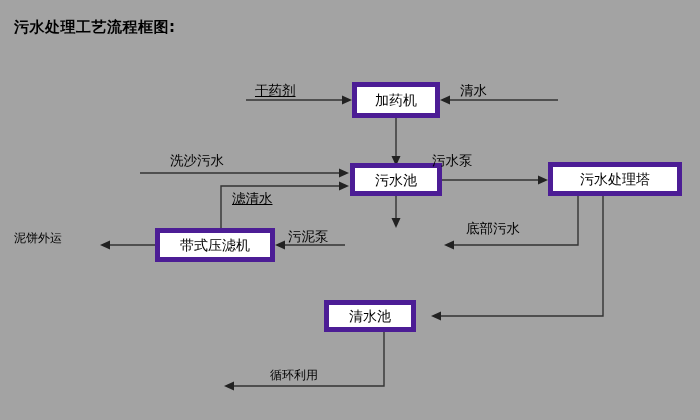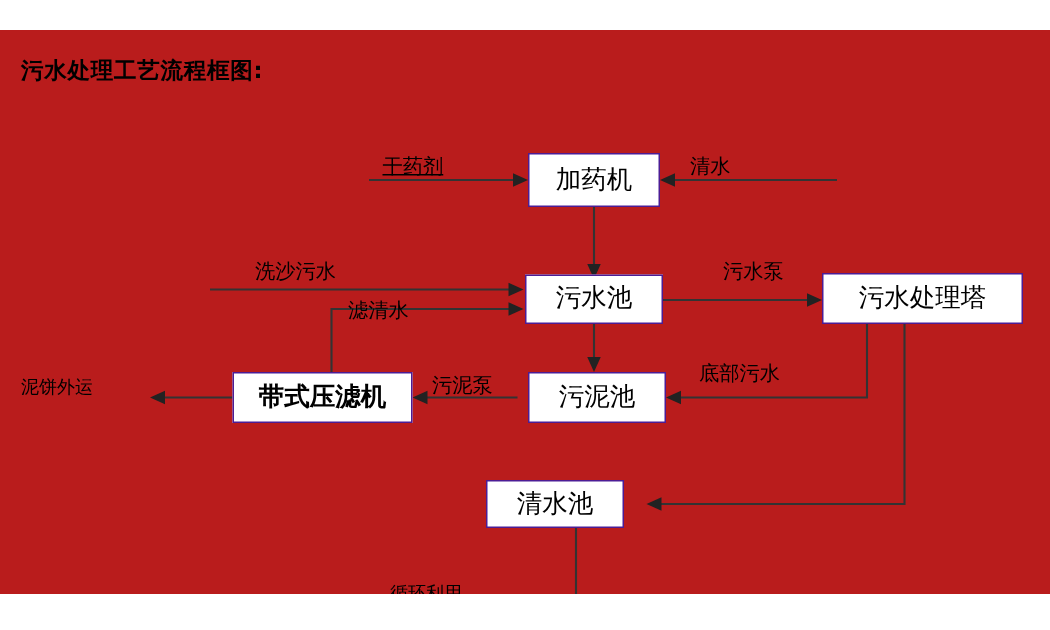--- a/index.html
+++ b/index.html
@@ -4,46 +4,45 @@
 <title>污水处理工艺流程框图</title>
 <style>
   html, body {
     margin: 0;
     padding: 0;
     background: #ffffff;
   }
   #page {
     position: relative;
     width: 700px;
-    height: 376px;
-    background: #b91c1c;
+    height: 420px;
+    background: #a3a3a3;
     overflow: hidden;
     font-family: "DejaVu Sans", "Liberation Sans", sans-serif;
-    margin-top: 20px;
   }
   #diagram-title {
     position: absolute;
     left: 14px;
     top: 18px;
     font-size: 15px;
     font-weight: bold;
     color: #000000;
     letter-spacing: 0.5px;
     white-space: nowrap;
   }
   .node {
     position: absolute;
     box-sizing: border-box;
-    border: 1px solid #4c1d95;
+    border: 5px solid #4c1d95;
     background: #ffffff;
     display: flex;
     align-items: center;
     justify-content: center;
     color: #000000;
-    font-size: 17px;
+    font-size: 14px;
     line-height: 1;
     white-space: nowrap;
     z-index: 3;
   }
   .edge-label {
     position: absolute;
     font-size: 13.5px;
     color: #000000;
     white-space: nowrap;
     background: transparent;
@@ -118,37 +117,36 @@
     <polyline points="384,332 384,386 233,386"></polyline>
     <polygon class="arrowhead" points="224,386 234,381.5 234,390.5"></polygon>
   </svg>
 
   <div class="node" style="left:352px; top:82px; width:88px; height:36px;">加药机</div>
 
   <div class="node" style="left:350px; top:163px; width:92px; height:33px;">污水池</div>
 
   <div class="node" style="left:548px; top:162px; width:134px; height:34px;">污水处理塔</div>
 
-  <div class="node" style="left:155px; top:228px; width:120px; height:34px;font-weight:bold;">带式压滤机</div>
+  <div class="node" style="left:155px; top:228px; width:120px; height:34px;">带式压滤机</div>
 
-  <div class="node" style="left:352px; top:228px; width:92px; height:34px;">污泥池</div>
 
   <div class="node" style="left:324px; top:300px; width:92px; height:32px;">清水池</div>
 
   <div class="edge-label" style="left:255px; top:82px;text-decoration:underline;">干药剂</div>
 
   <div class="edge-label" style="left:460px; top:82px;">清水</div>
 
   <div class="edge-label" style="left:170px; top:152px;font-family:Liberation Mono, monospace;">洗沙污水</div>
 
-  <div class="edge-label" style="left:232px; top:178px;">滤清水</div>
+  <div class="edge-label" style="left:232px; top:190px;text-decoration:underline;">滤清水</div>
 
-  <div class="edge-label" style="left:482px; top:152px;">污水泵</div>
+  <div class="edge-label" style="left:432px; top:152px;">污水泵</div>
 
   <div class="edge-label" style="left:288px; top:228px;">污泥泵</div>
 
   <div class="edge-label" style="left:466px; top:220px;">底部污水</div>
 
   <div class="terminal-label" style="left:14px; top:230px;">泥饼外运</div>
 
-  <div class="terminal-label" style="left:260px; top:367px;">循环利用</div>
+  <div class="terminal-label" style="left:270px; top:367px;">循环利用</div>
 
 </div>
 
 </body></html>

